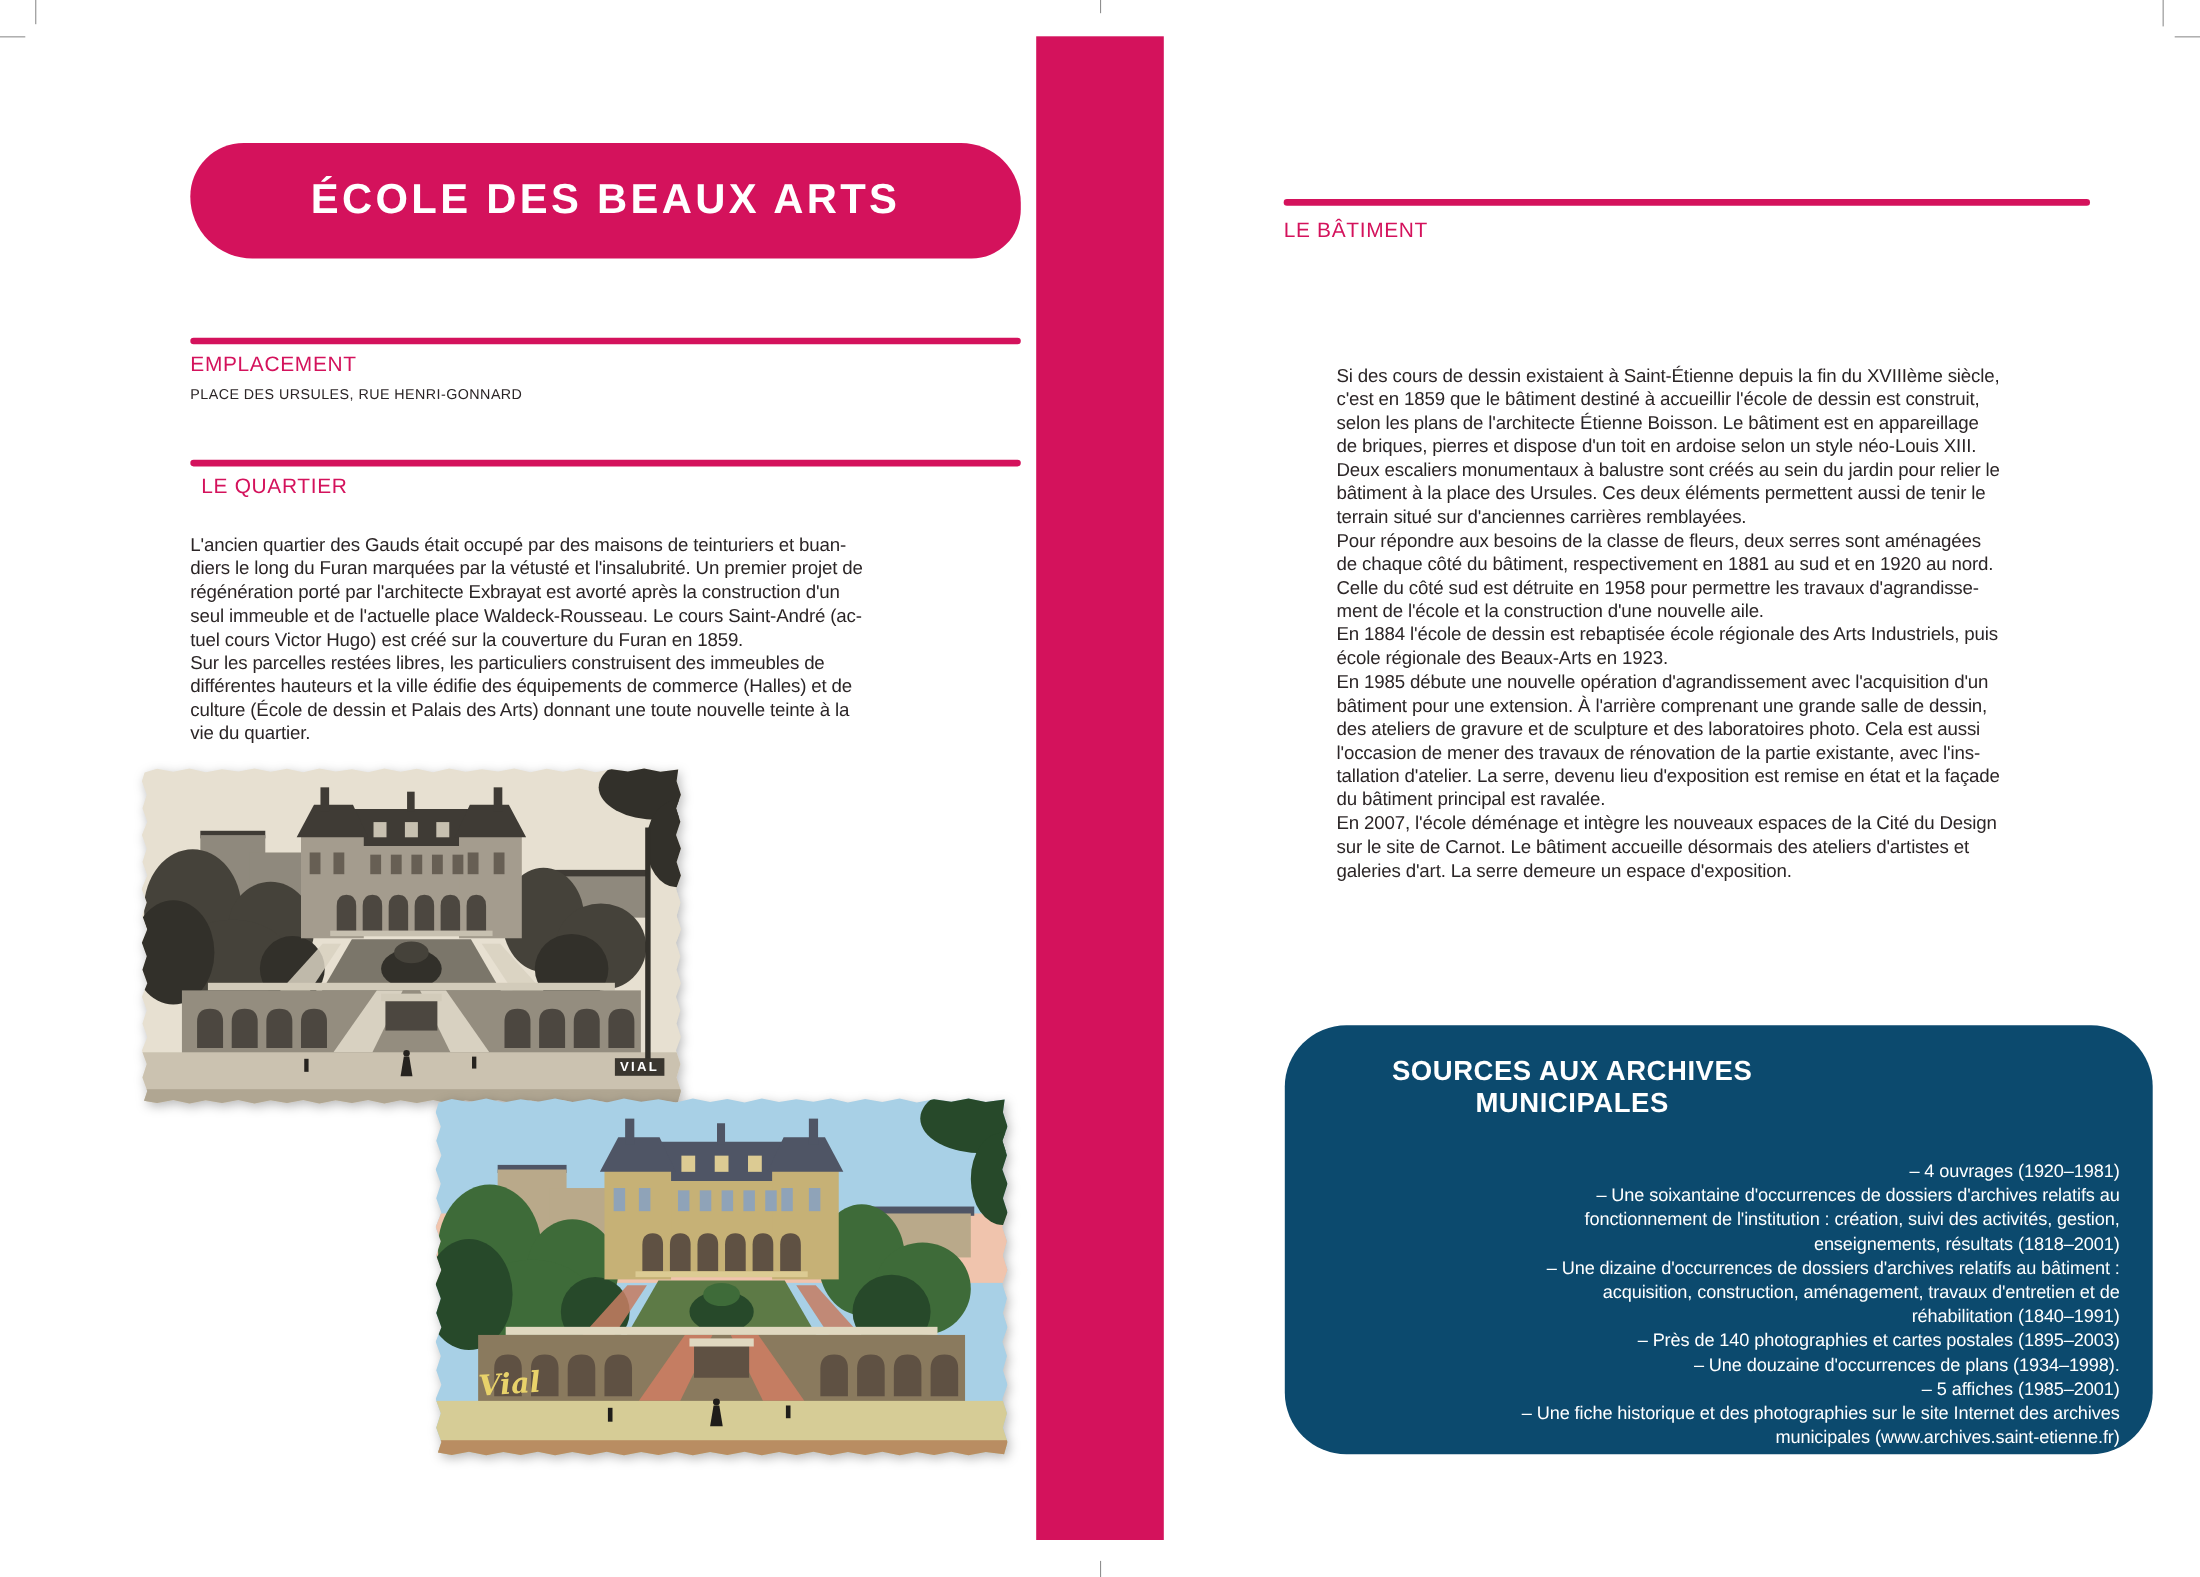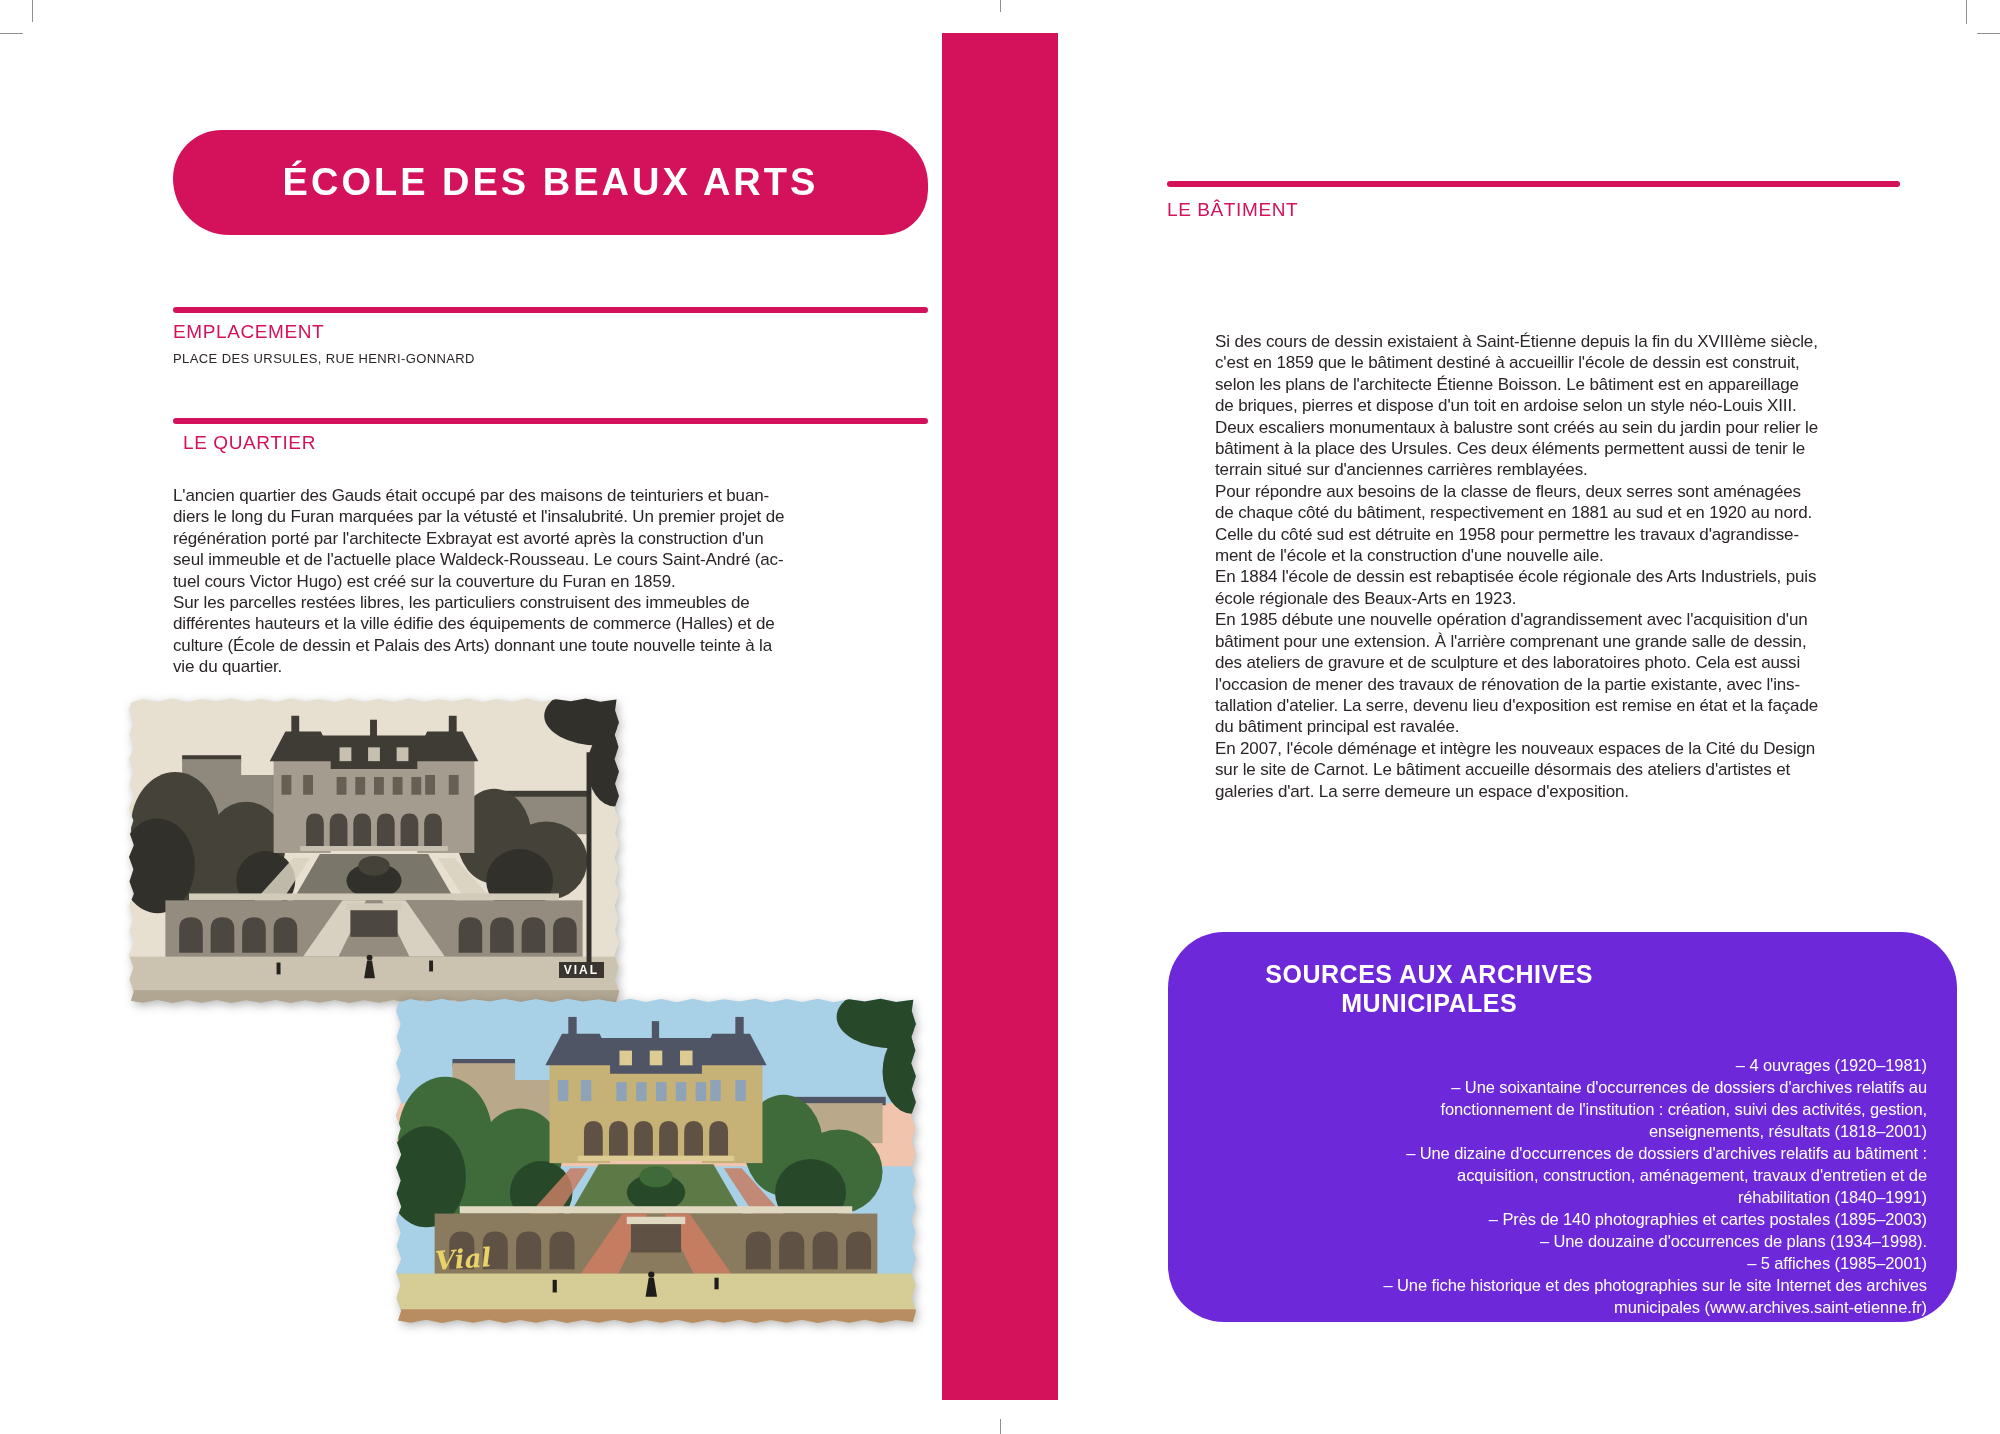--- a/index.html
+++ b/index.html
@@ -28,21 +28,21 @@
   .para{position:absolute;font-size:17px;line-height:21.4px;letter-spacing:-0.15px;
         white-space:pre-line;color:#2b2526;}
   .para-quartier{left:173px;top:485px;width:760px;}
   .para-batiment{left:1167px;top:331px;width:752px;margin-left:48px;}
 
   
   .spine{position:absolute;left:942px;top:33px;width:116px;height:1367px;background:#d4125c;}
 
   
   .sources-box{position:absolute;left:1168px;top:932px;width:789px;height:390px;
-    background:#6d28d9;border-radius:56px;box-sizing:border-box;padding:24px 30px 24px 16px;}
+    background:#0c4a6e;border-radius:56px;box-sizing:border-box;padding:24px 30px 24px 16px;}
   .sources-title{width:66%;text-align:center;color:#fff;font-size:25px;font-weight:700;letter-spacing:.5px;margin:4px 0 0 0;}
   .sources-list{list-style:none;margin:36px 0 0 0;padding:0;color:#fff;}
   .sources-list li{font-size:16.5px;line-height:22px;white-space:pre-line;letter-spacing:-0.1px;text-align:right;}
 
   
   .postcard{position:absolute;filter:drop-shadow(2px 3px 5px rgba(0,0,0,.28));}
   .postcard-inner{width:100%;height:100%;
     clip-path:polygon(0.7% 1.4%,3% 0.3%,6% 1.2%,9% 0.2%,12% 1.3%,15% 0.4%,18% 1.1%,21% 0.2%,24% 1.2%,27% 0.3%,30% 1.3%,33% 0.2%,36% 1.1%,39% 0.4%,42% 1.3%,45% 0.2%,48% 1.2%,51% 0.3%,54% 1.3%,57% 0.2%,60% 1.2%,63% 0.4%,66% 1.1%,69% 0.2%,72% 1.3%,75% 0.3%,78% 1.2%,81% 0.2%,84% 1.3%,87% 0.4%,90% 1.1%,93% 0.2%,96% 1.2%,99.3% 0.5%,99% 4%,99.8% 8%,98.9% 12%,99.7% 16%,98.9% 20%,99.8% 24%,99% 28%,99.8% 32%,98.9% 36%,99.7% 40%,99% 44%,99.8% 48%,98.9% 52%,99.7% 56%,99% 60%,99.8% 64%,98.9% 68%,99.7% 72%,99% 76%,99.8% 80%,98.9% 84%,99.7% 88%,99% 92%,99.8% 96%,99.2% 99.4%,96% 98.8%,93% 99.7%,90% 98.7%,87% 99.6%,84% 98.8%,81% 99.7%,78% 98.7%,75% 99.6%,72% 98.8%,69% 99.7%,66% 98.7%,63% 99.6%,60% 98.8%,57% 99.7%,54% 98.7%,51% 99.6%,48% 98.8%,45% 99.7%,42% 98.7%,39% 99.6%,36% 98.8%,33% 99.7%,30% 98.7%,27% 99.6%,24% 98.8%,21% 99.7%,18% 98.7%,15% 99.6%,12% 98.8%,9% 99.7%,6% 98.7%,3% 99.6%,0.6% 98.9%,1.2% 96%,0.3% 92%,1.1% 88%,0.2% 84%,1.2% 80%,0.3% 76%,1.1% 72%,0.2% 68%,1.2% 64%,0.3% 60%,1.1% 56%,0.2% 52%,1.2% 48%,0.3% 44%,1.1% 40%,0.2% 36%,1.2% 32%,0.3% 28%,1.1% 24%,0.2% 20%,1.2% 16%,0.3% 12%,1.1% 8%,0.2% 4%);
     position:relative;}
   .postcard-bw{left:128px;top:698px;width:492px;height:306px;z-index:1;}

